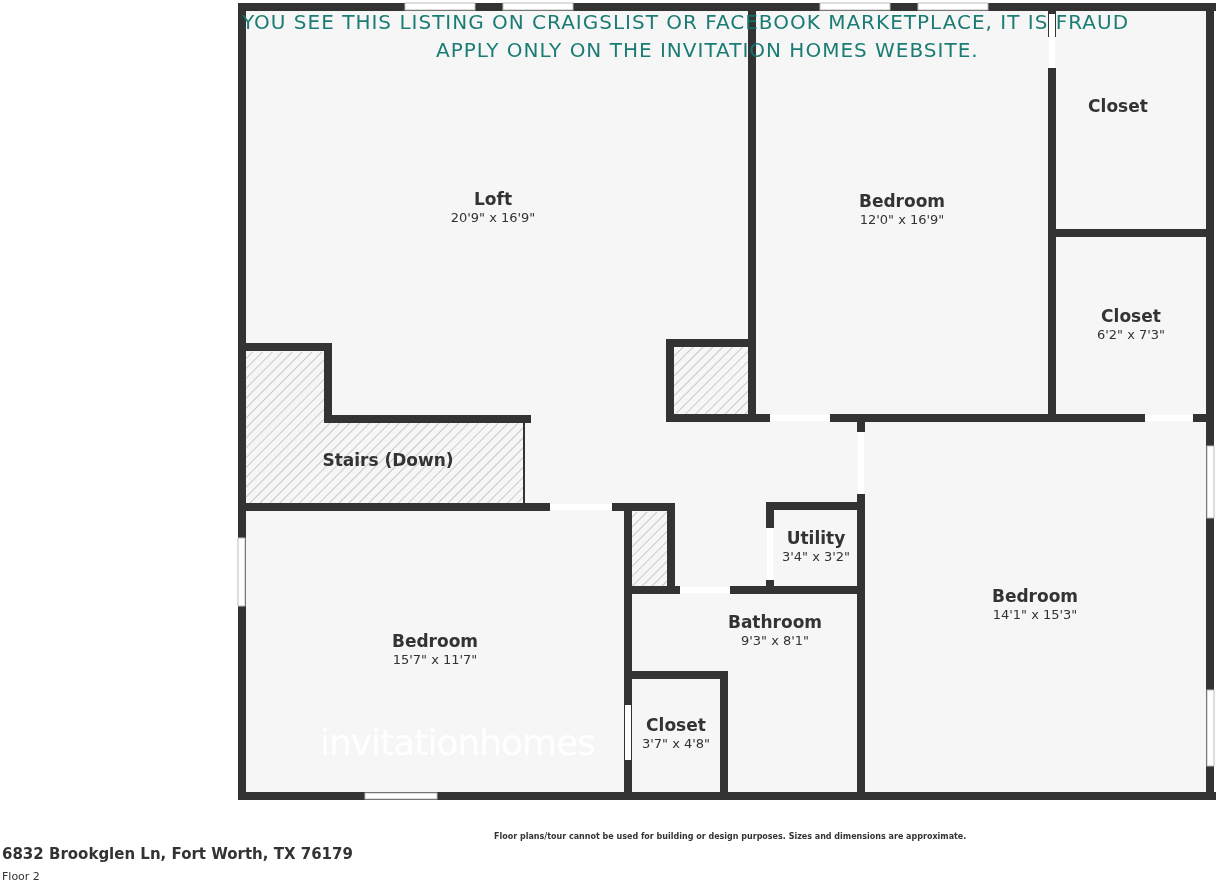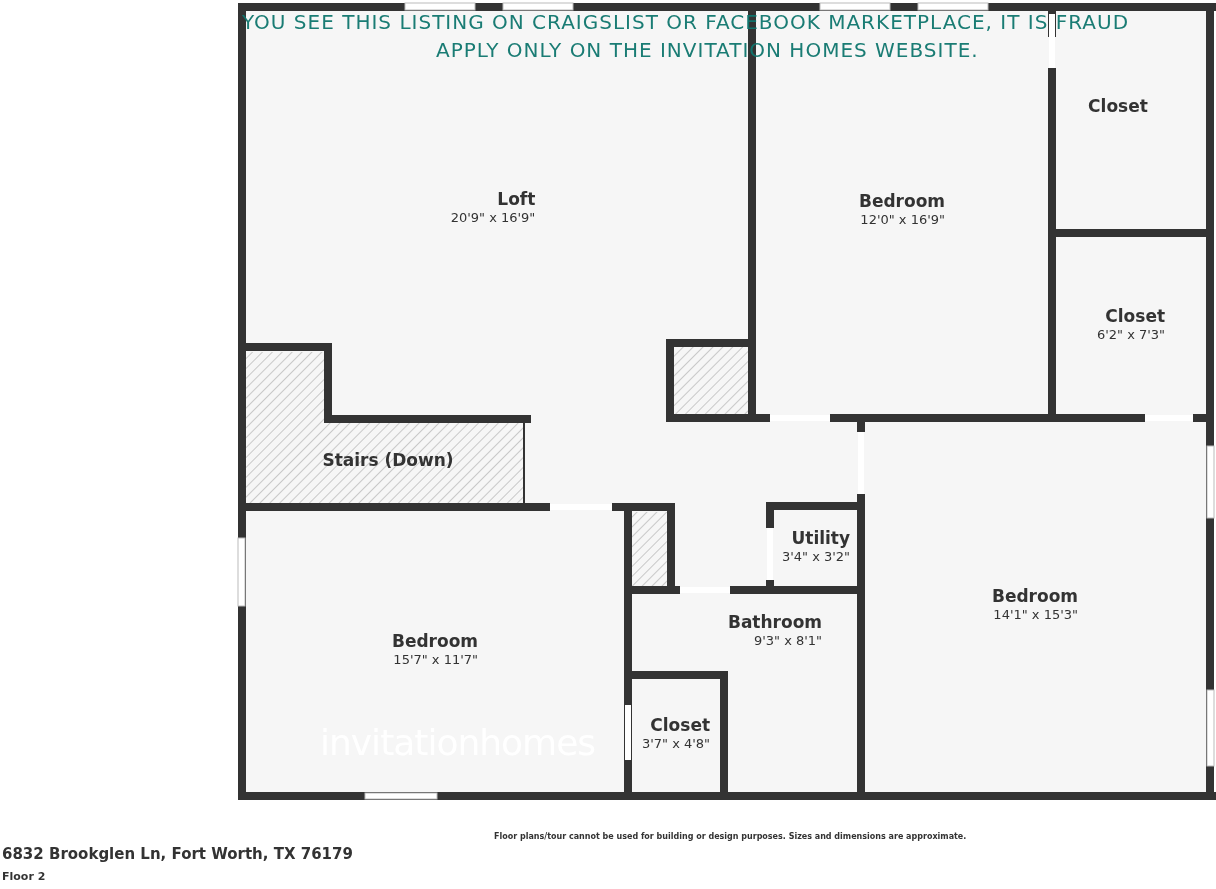--- a/index.html
+++ b/index.html
@@ -1,22 +1,22 @@
 <!DOCTYPE html>
 <html><head>
 <meta charset="utf-8">
 <style>
   html, body { margin:0; padding:0; }
   body { width:1216px; height:889px; background:#ffffff; position:relative; overflow:hidden; font-family:"DejaVu Sans", sans-serif; }
   #plan { position:absolute; left:0; top:0; }
-  .label { position:absolute; text-align:right; color:#333333; transform:translateX(-50%); white-space:nowrap; }
+  .label { position:absolute; text-align:center; color:#333333; transform:translateX(-50%); white-space:nowrap; }
   .label .name { font-size:17px; font-weight:bold; line-height:20px; }
   .label .dim { font-size:13px; line-height:18px; }
   .footer-addr { position:absolute; left:2px; top:845px; font-size:15px; font-weight:bold; color:#333; }
-  .footer-floor { position:absolute; left:2px; top:870px; font-size:11px; font-weight:bold; color:#333; }
+  .footer-floor { position:absolute; left:2px; top:870px; font-size:11px; font-weight:normal; color:#333; }
   .disclaimer { position:absolute; left:494px; top:832px; font-size:8px; font-weight:bold; color:#333; }
   .wm-line { position:absolute; color:#0f766e; font-size:20px; letter-spacing:1px; white-space:nowrap; opacity:0.95; }
   .wm-logo { position:absolute; left:320px; top:722px; font-size:36px; color:#ffffff; letter-spacing:-1px; }
 </style>
 </head>
 <body>
 
 <svg id="plan" width="1216" height="889">
   <defs>
     <pattern id="hatch" width="7" height="7" patternUnits="userSpaceOnUse" patternTransform="rotate(45)">

